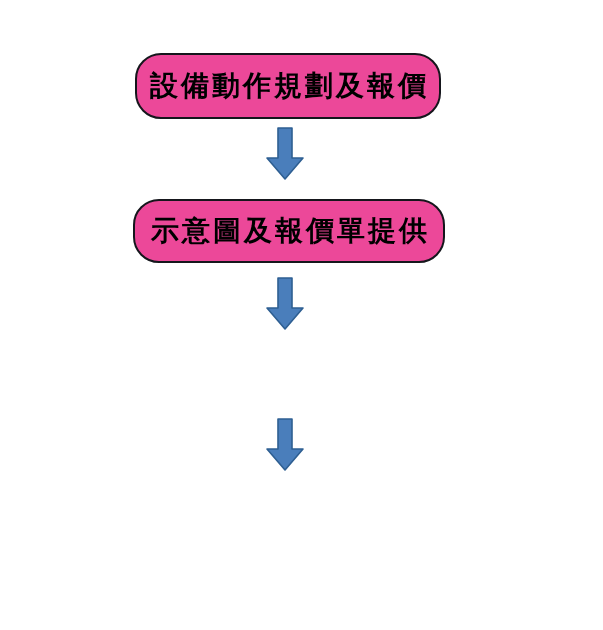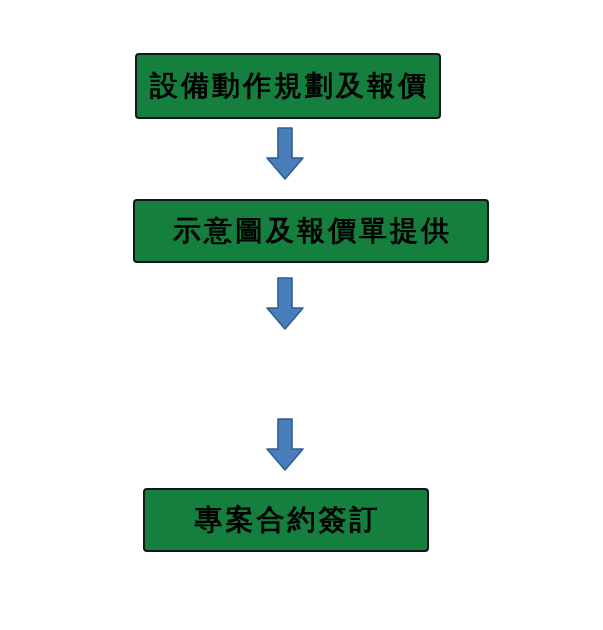--- a/index.html
+++ b/index.html
@@ -17,42 +17,42 @@
 
   #flowchart {
     position: relative;
     width: 603px;
     height: 630px;
   }
 
   .node {
     position: absolute;
     box-sizing: border-box;
-    background: #15803d;
+    background: #ec4899;
     border: 2px solid #15161c;
-    border-radius: 4px;
+    border-radius: 26px;
     display: flex;
     align-items: center;
     justify-content: center;
   }
 
   .node-label {
     font-family: "Liberation Serif", "DejaVu Serif", serif;
     font-weight: bold;
     font-size: 28px;
     line-height: 1;
     color: #000000;
     letter-spacing: 3px;
     white-space: nowrap;
     text-indent: 3px;
   }
 
   
   #node-0 { left: 135px; top: 53px;  width: 306px; height: 66px; }
-  #node-1 { left: 133px; top: 199px; width: 356px; height: 64px; }
+  #node-1 { left: 133px; top: 199px; width: 312px; height: 64px; }
   #node-2 { left: 143px; top: 344px; width: 286px; height: 62px; }
   #node-3 { left: 143px; top: 488px; width: 286px; height: 64px; }
 
   .arrow {
     position: absolute;
     width: 40px;
     height: 54px;
   }
   .arrow svg { display: block; width: 100%; height: 100%; }
 
@@ -85,17 +85,14 @@
     </svg>
   </div>
 
 
   <div class="arrow" id="arrow-2">
     <svg viewBox="0 0 40 54" xmlns="http://www.w3.org/2000/svg" aria-hidden="true">
       <polygon points="13,1 27,1 27,31 38,31 20,52 2,31 13,31" fill="#4a7ebb" stroke="#2e5f92" stroke-width="1.6" stroke-linejoin="round"></polygon>
     </svg>
   </div>
 
-  <div class="node" id="node-3">
-    <span class="node-label">專案合約簽訂</span>
-  </div>
 
 </div>
 
 </body></html>

